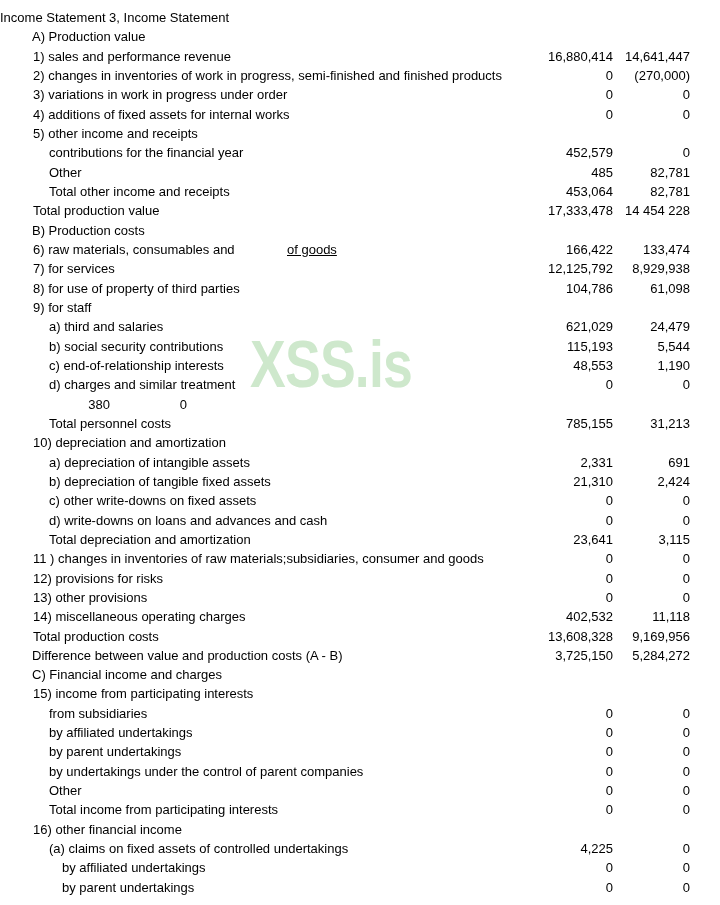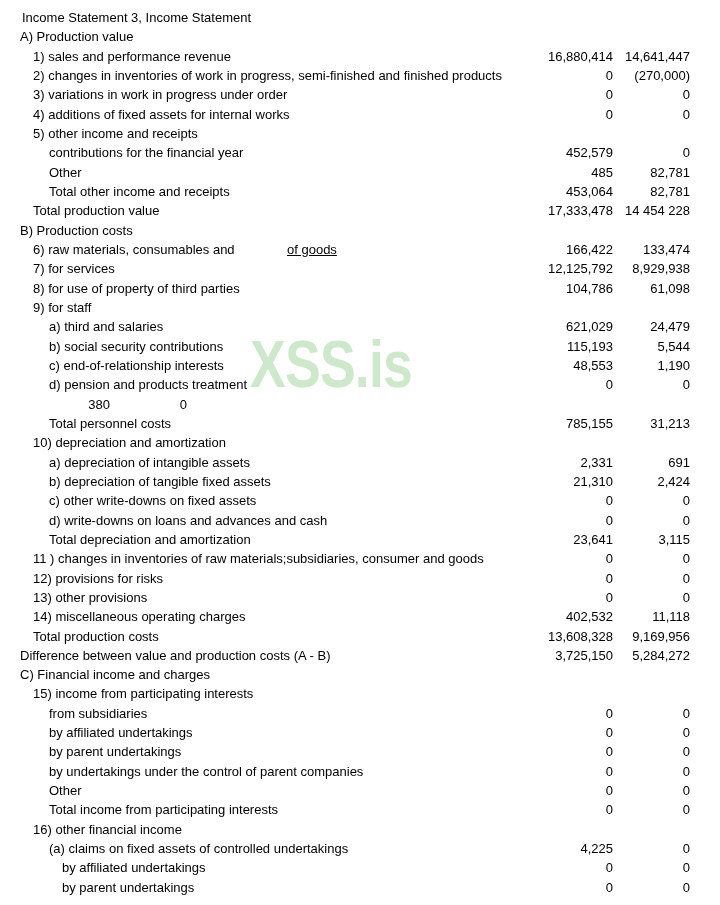--- a/index.html
+++ b/index.html
@@ -38,22 +38,22 @@
   }
   .row {
     display: flex;
     height: 19.34px;
     line-height: 19.34px;
     position: relative;
     padding-right: 30px;
     white-space: nowrap;
   }
   .lbl { flex: 1; overflow: hidden; }
-  .ind0 .lbl { padding-left: 22px; }
-  .ind1 .lbl { padding-left: 20px; }
+  .ind0 .lbl { }
+  .ind1 .lbl { padding-left: 32px; }
   .ind2 .lbl { padding-left: 33px; }
   .ind3 .lbl { padding-left: 49px; }
   .ind4 .lbl { padding-left: 62px; }
   .lbl2 {
     position: absolute;
     left: 287px;
     top: 0;
     text-decoration: underline;
   }
   .v { text-align: right; }
@@ -156,21 +156,21 @@
         <span class="lbl">b) social security contributions</span>
         <span class="v v1">115,193</span>
         <span class="v v2">5,544</span>
       </div>
       <div class="row ind3">
         <span class="lbl">c) end-of-relationship interests</span>
         <span class="v v1">48,553</span>
         <span class="v v2">1,190</span>
       </div>
       <div class="row ind3">
-        <span class="lbl">d) pension and products treatment</span>
+        <span class="lbl">d) charges and similar treatment</span>
         <span class="v v1">0</span>
         <span class="v v2">0</span>
       </div>
       <div class="row ind3">
         <span class="v v1">380</span>
         <span class="v v2">0</span>
       </div>
       <div class="row ind3">
         <span class="lbl">Total personnel costs</span>
         <span class="v v1">785,155</span>

